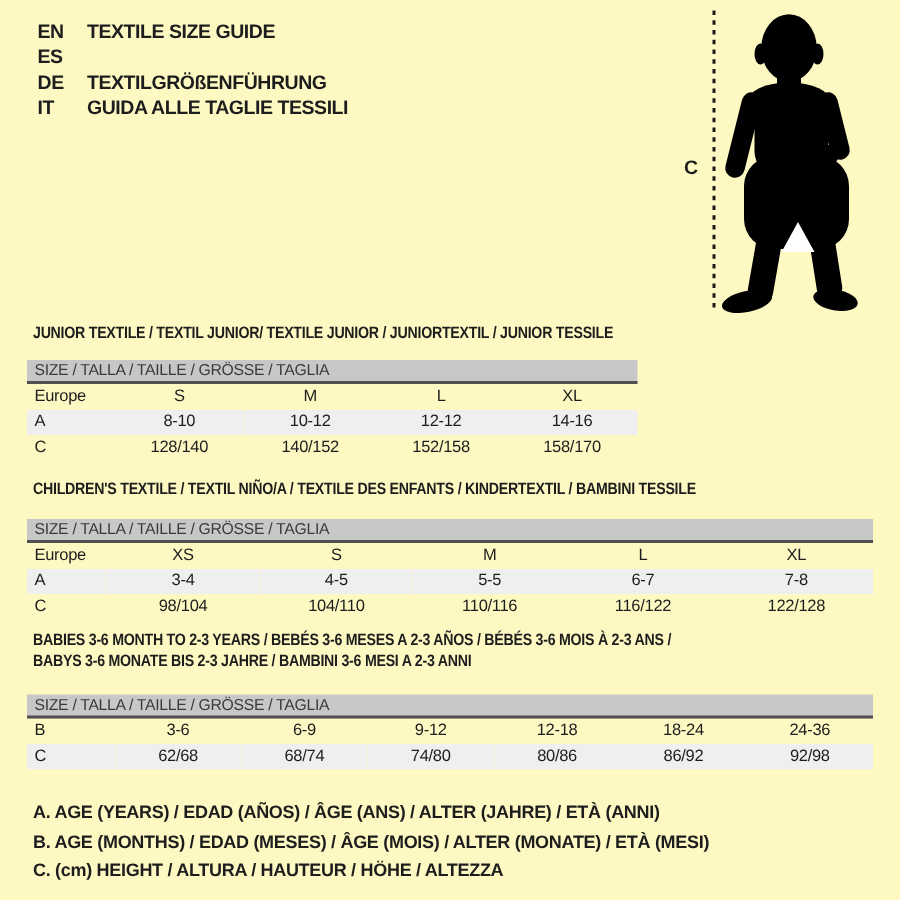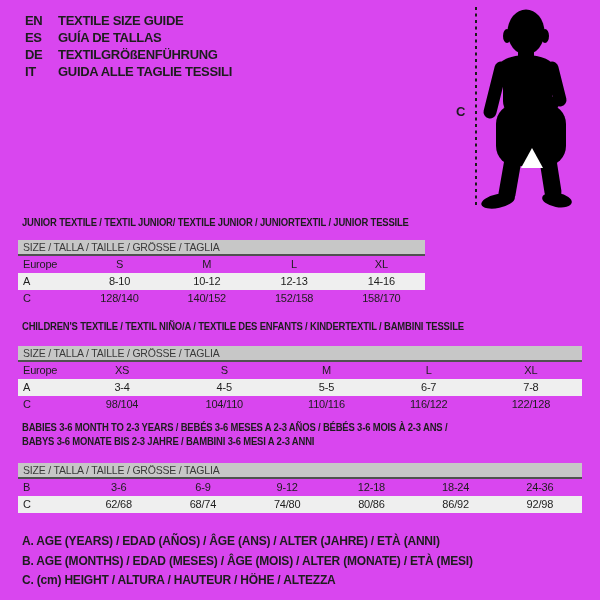--- a/index.html
+++ b/index.html
@@ -1,17 +1,17 @@
 <!DOCTYPE html>
 <html><head>
 <meta charset="utf-8">
 <style>
   html,body{margin:0;padding:0;background:#fff;}
   .canvas{
-    position:relative;width:600px;height:600px;background:#d946ef;overflow:hidden;
+    position:relative;width:600px;height:600px;background:#fef9c3;overflow:hidden;
     font-family:"Liberation Sans","DejaVu Sans",sans-serif;color:#1d1d1d;
   }
   
   .langs{position:absolute;top:12px;left:25px;}
   .lang-row{display:flex;height:17px;line-height:17px;}
   .lang-code{width:33px;font-size:13px;font-weight:bold;letter-spacing:-0.3px;}
   .lang-title{font-size:13px;font-weight:bold;letter-spacing:-0.3px;white-space:nowrap;}
   
   .figure{position:absolute;left:450px;top:4px;width:150px;height:208px;}
   .figure .c-label{position:absolute;left:6px;top:100px;font-size:13px;font-weight:bold;}
@@ -47,21 +47,20 @@
 
 <div class="canvas">
 
   <div class="langs">
     <div class="lang-row">
       <span class="lang-code">EN</span>
       <span class="lang-title">TEXTILE SIZE GUIDE</span>
     </div>
     <div class="lang-row">
       <span class="lang-code">ES</span>
-      <span class="lang-title">GUÍA DE TALLAS</span>
     </div>
     <div class="lang-row">
       <span class="lang-code">DE</span>
       <span class="lang-title">TEXTILGRÖßENFÜHRUNG</span>
     </div>
     <div class="lang-row">
       <span class="lang-code">IT</span>
       <span class="lang-title">GUIDA ALLE TAGLIE TESSILI</span>
     </div>
   </div>
@@ -113,21 +112,21 @@
             <td>Europe</td>
             <td>S</td>
             <td>M</td>
             <td>L</td>
             <td>XL</td>
           </tr>
           <tr>
             <td>A</td>
             <td>8-10</td>
             <td>10-12</td>
-            <td>12-13</td>
+            <td>12-12</td>
             <td>14-16</td>
           </tr>
           <tr>
             <td>C</td>
             <td>128/140</td>
             <td>140/152</td>
             <td>152/158</td>
             <td>158/170</td>
           </tr>
         </tbody>

